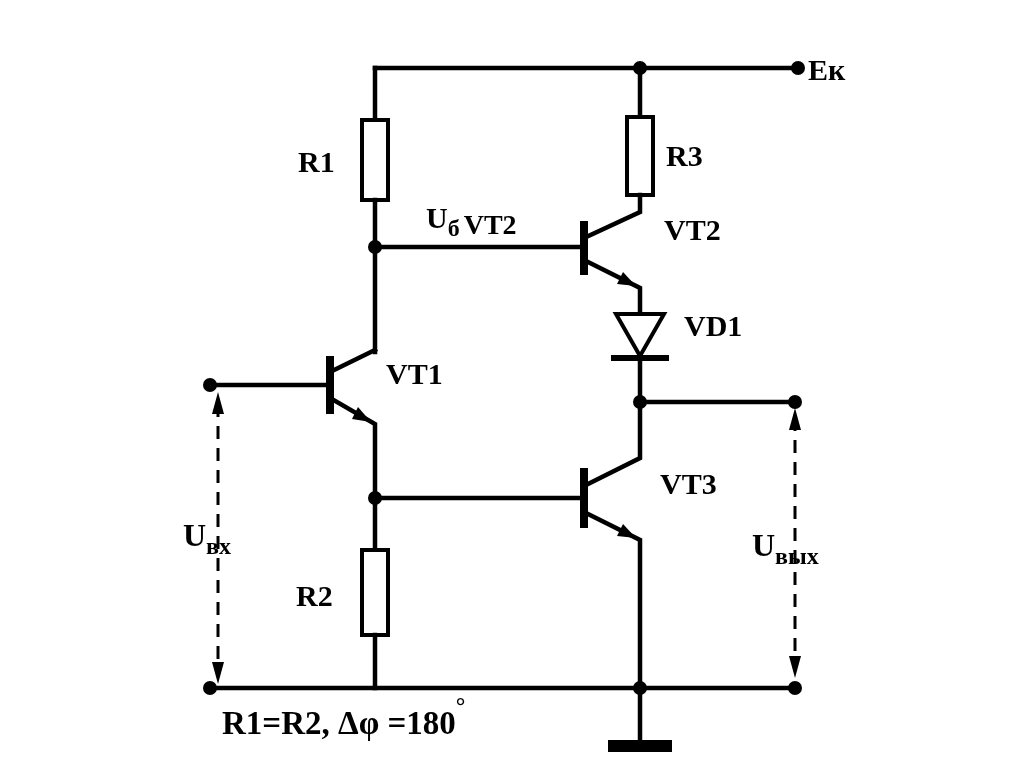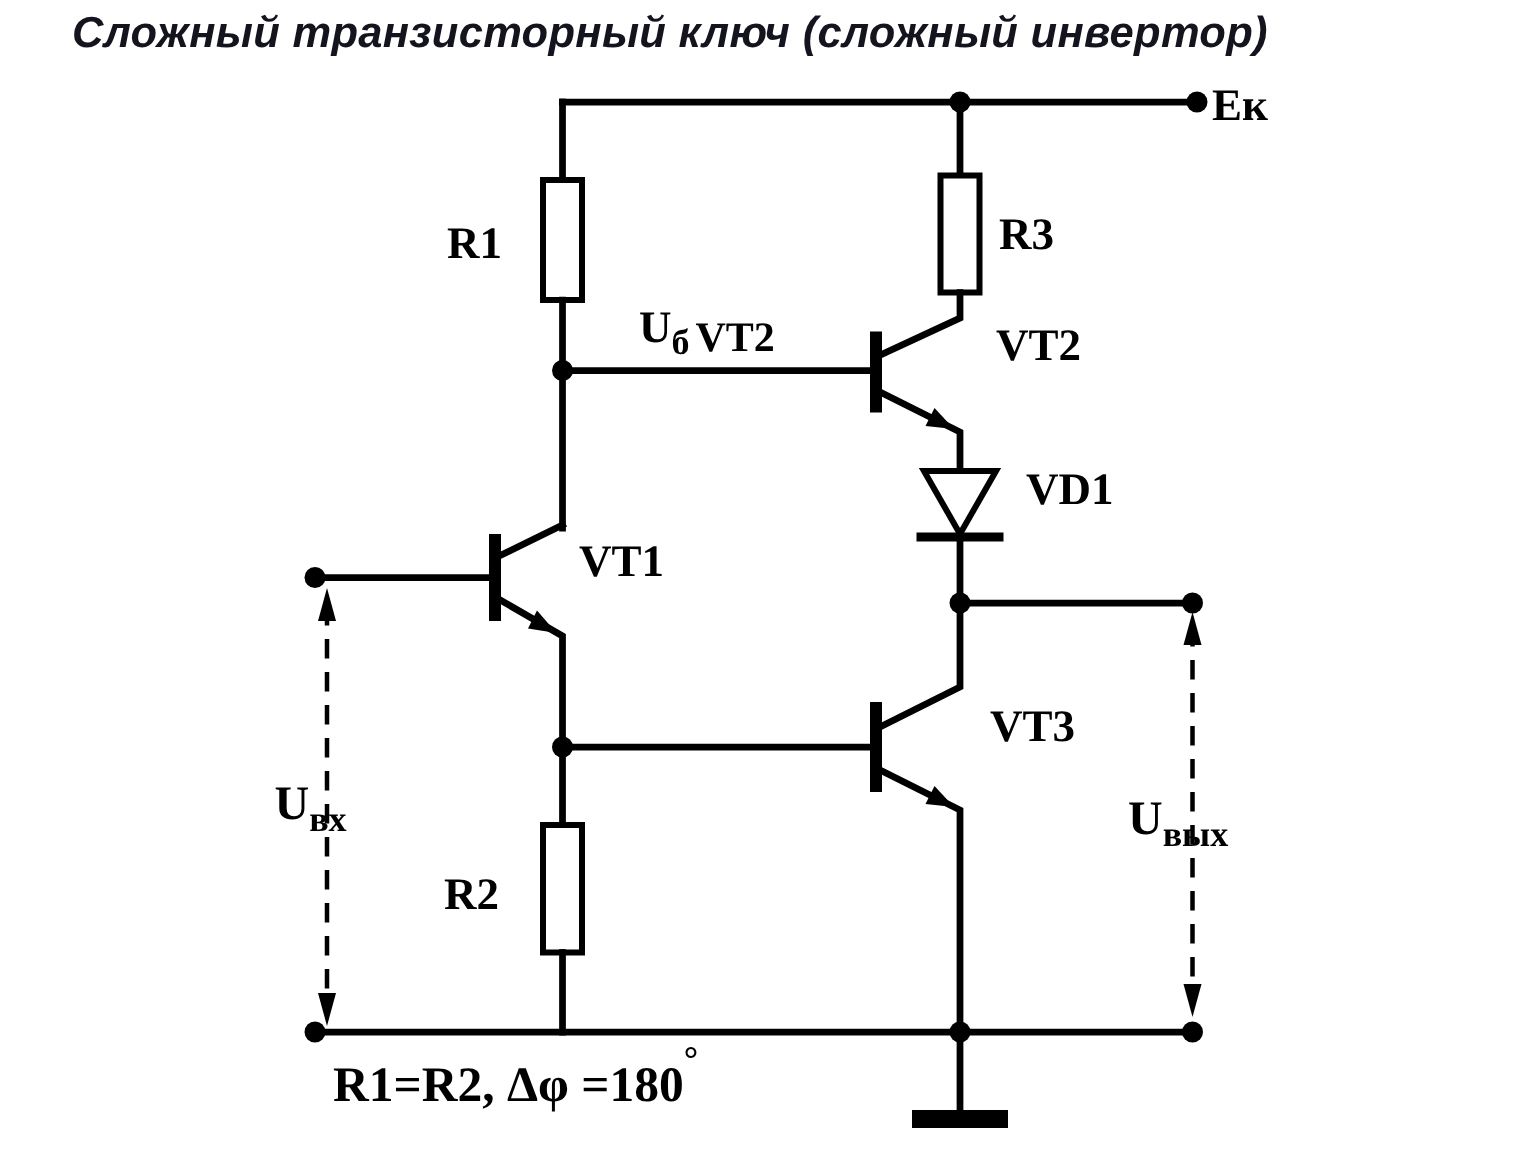--- a/index.html
+++ b/index.html
@@ -44,21 +44,20 @@
   .lbl    { fill: var(--color-line, #000); font-family: "Liberation Serif", serif; font-weight: bold; font-size: 30px; }
   .lbl-big { font-size: 32px; }
   .lbl-formula { font-size: 33px; }
   .sub    { font-size: 24px; }
 </style>
 </head>
 <body>
 
 <div class="stage">
 
-  <h1 class="title">Сложный транзисторный ключ (сложный инвертор)</h1>
 
   <svg class="schematic" width="1024" height="767" viewBox="0 0 1024 767">
 
     <path class="wire" d="M375 68 H800"></path>
     <circle class="dot" cx="640" cy="68" r="7"></circle>
     <circle class="dot" cx="798" cy="68" r="7"></circle>
 
     <path class="wire" d="M375 68 V120"></path>
     <rect class="comp" x="362" y="120" width="26" height="80"></rect>
     <path class="wire" d="M375 200 V352"></path>

